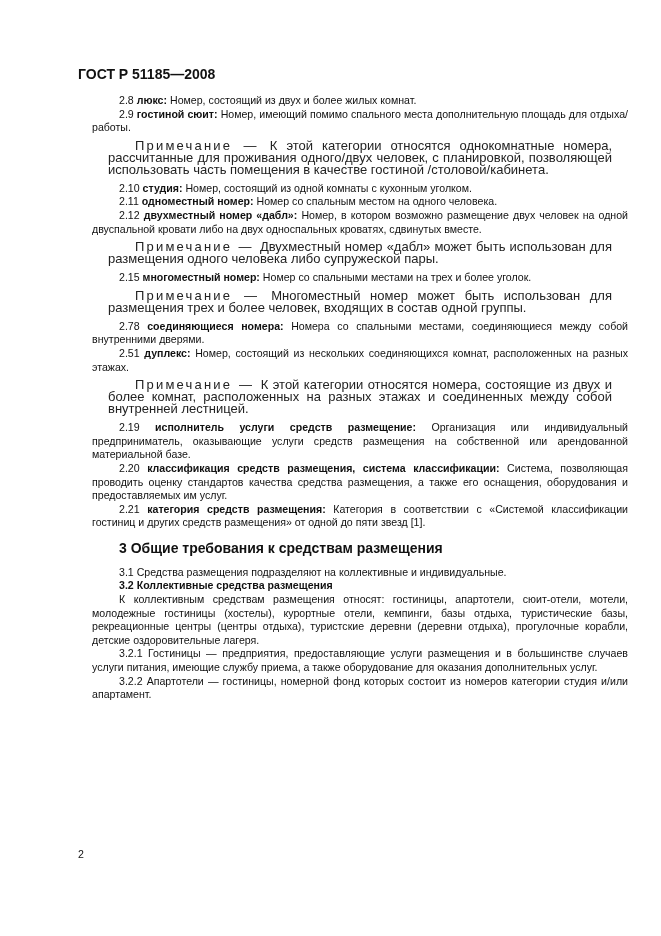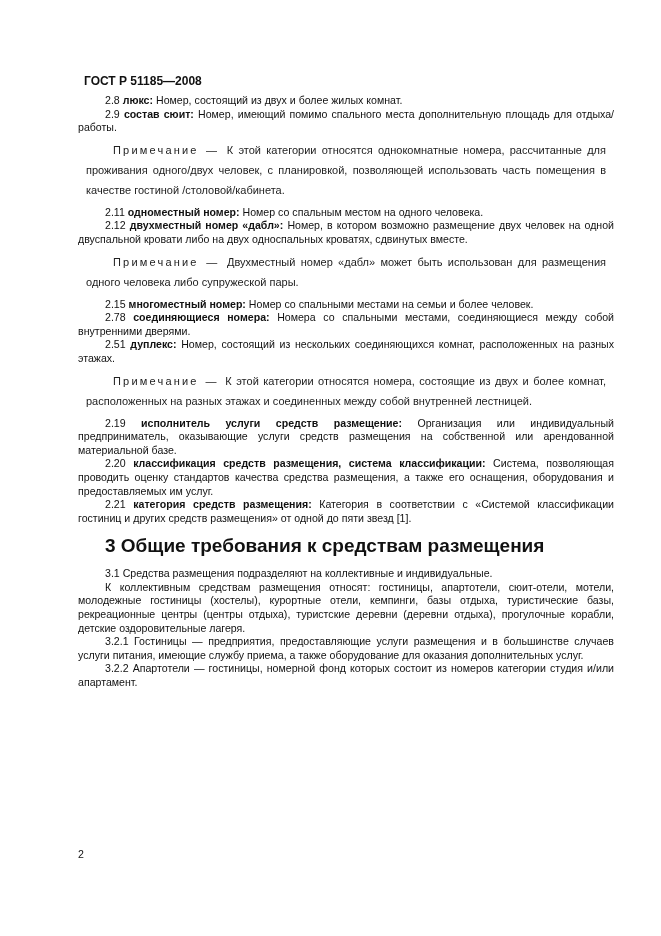--- a/index.html
+++ b/index.html
@@ -1,48 +1,51 @@
 <!DOCTYPE html>
 <html><head>
 <meta charset="utf-8">
 <style>
   html, body { margin:0; padding:0; background:#fff; }
   body { width:661px; height:936px; position:relative; overflow:hidden;
          font-family:"Liberation Sans", sans-serif; color:#111; }
-  .hdr { position:absolute; left:84px; top:66px; font-weight:bold; font-size:12px;margin-top:8px; }
-  .content { position:absolute; left:78px; top:94px; width:536px; }
+  .hdr { position:absolute; left:78px; top:66px; font-weight:bold; font-size:14px; }
+  .content { position:absolute; left:92px; top:94px; width:536px; }
   p { margin:0; font-size:10.6px; line-height:13.6px; text-align:justify; }
   p.ind { text-indent:27px; }
-  p.note { font-size:11px; line-height:20px; text-indent:27px; margin:5px 8px 6px; color:#222; }
+  p.note { font-size:13px; line-height:12px; text-indent:27px; margin:5px 16px 6px; color:#222; }
   .spaced { letter-spacing:2.2px; }
   b { font-weight:bold; }
-  h2 { margin:10px 0 10px 27px; font-size:19px; font-weight:bold; }
+  h2 { margin:10px 0 10px 27px; font-size:14px; font-weight:bold; }
   .pgnum { position:absolute; left:78px; top:848px; font-size:10.6px; }
 </style>
 </head>
 <body>
 
 <div class="hdr">ГОСТ Р 51185—2008</div>
 
 <div class="content">
   <div id="defs">
       <p class="ind"><span>2.8  </span><b>люкс: </b><span>Номер, состоящий из двух и более жилых комнат.</span></p>
-      <p class="ind"><span>2.9  </span><b>состав сюит: </b><span>Номер, имеющий помимо спального места дополнительную площадь для отдыха/работы.</span></p>
+      <p class="ind"><span>2.9  </span><b>гостиной сюит: </b><span>Номер, имеющий помимо спального места дополнительную площадь для отдыха/работы.</span></p>
       <p class="note"><span class="spaced">Примечание — </span><span>К этой категории относятся однокомнатные номера, рассчитанные для проживания одного/двух человек, с планировкой, позволяющей использовать часть помещения в качестве гостиной /столовой/кабинета.</span></p>
+      <p class="ind"><span>2.10  </span><b>студия: </b><span>Номер, состоящий из одной комнаты с кухонным уголком.</span></p>
       <p class="ind"><span>2.11  </span><b>одноместный номер: </b><span>Номер со спальным местом на одного человека.</span></p>
       <p class="ind"><span>2.12  </span><b>двухместный номер «дабл»: </b><span>Номер, в котором возможно размещение двух человек на одной двуспальной кровати либо на двух односпальных кроватях, сдвинутых вместе.</span></p>
       <p class="note"><span class="spaced">Примечание — </span><span>Двухместный номер «дабл» может быть использован для размещения одного человека либо супружеской пары.</span></p>
-      <p class="ind"><span>2.15  </span><b>многоместный номер: </b><span>Номер со спальными местами на семьи и более человек.</span></p>
+      <p class="ind"><span>2.15  </span><b>многоместный номер: </b><span>Номер со спальными местами на трех и более уголок.</span></p>
+      <p class="note"><span class="spaced">Примечание — </span><span>Многоместный номер может быть использован для размещения трех и более человек, входящих в состав одной группы.</span></p>
       <p class="ind"><span>2.78  </span><b>соединяющиеся номера: </b><span>Номера со спальными местами, соединяющиеся между собой внутренними дверями.</span></p>
       <p class="ind"><span>2.51  </span><b>дуплекс: </b><span>Номер, состоящий из нескольких соединяющихся комнат, расположенных на разных этажах.</span></p>
       <p class="note"><span class="spaced">Примечание — </span><span>К этой категории относятся номера, состоящие из двух и более комнат, расположенных на разных этажах и соединенных между собой внутренней лестницей.</span></p>
       <p class="ind"><span>2.19  </span><b>исполнитель услуги средств размещение: </b><span>Организация или индивидуальный предприниматель, оказывающие услуги средств размещения на собственной или арендованной материальной базе.</span></p>
       <p class="ind"><span>2.20  </span><b>классификация средств размещения, система классификации: </b><span>Система, позволяющая проводить оценку стандартов качества средства размещения, а также его оснащения, оборудования и предоставляемых им услуг.</span></p>
       <p class="ind"><span>2.21  </span><b>категория средств размещения: </b><span>Категория в соответствии с «Системой классификации гостиниц и других средств размещения» от одной до пяти звезд [1].</span></p>
     </div>
   <h2>3  Общие требования к средствам размещения</h2>
   <p class="ind">3.1  Средства размещения подразделяют на коллективные и индивидуальные.</p>
+  <p class="ind" style="font-weight:bold">3.2  Коллективные средства размещения</p>
   <p class="ind">К коллективным средствам размещения относят: гостиницы, апартотели, сюит-отели, мотели, молодежные гостиницы (хостелы), курортные отели, кемпинги, базы отдыха, туристические базы, рекреационные центры (центры отдыха), туристские деревни (деревни отдыха), прогулочные корабли, детские оздоровительные лагеря.</p>
   <p class="ind">3.2.1  Гостиницы — предприятия, предоставляющие услуги размещения и в большинстве случаев услуги питания, имеющие службу приема, а также оборудование для оказания дополнительных услуг.</p>
   <p class="ind">3.2.2  Апартотели — гостиницы, номерной фонд которых состоит из номеров категории студия и/или апартамент.</p>
 </div>
 
 <div class="pgnum">2</div>
 
 </body></html>

